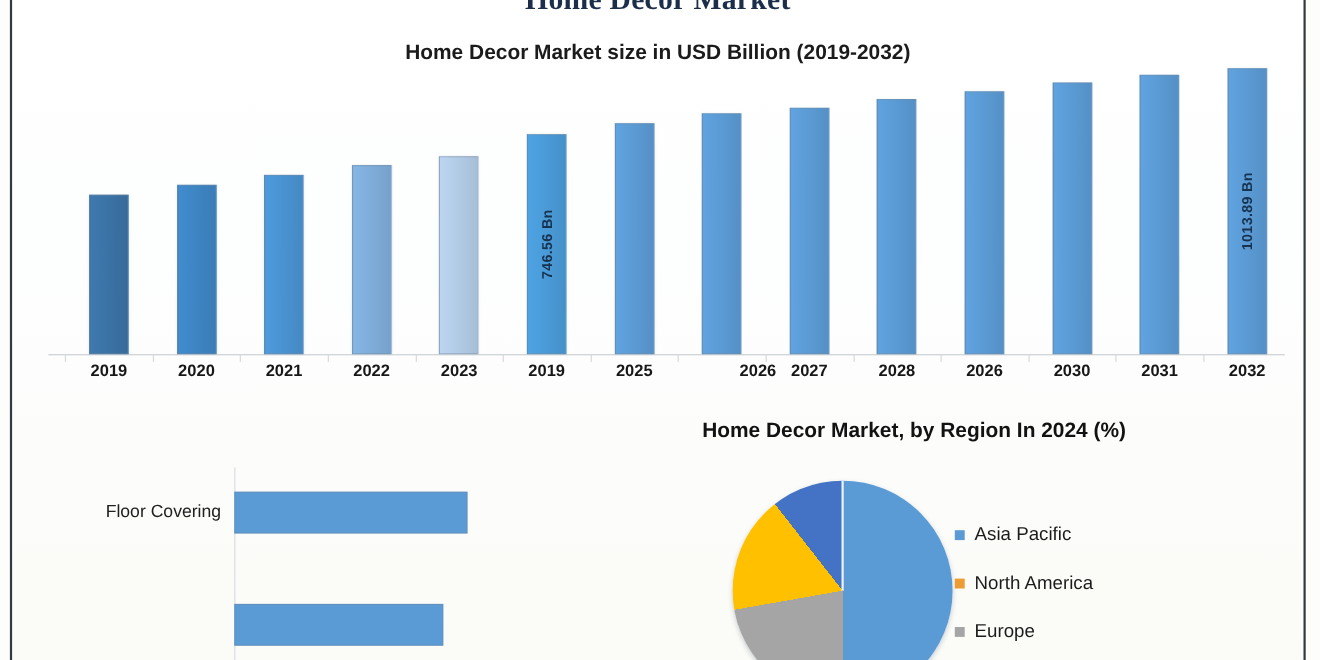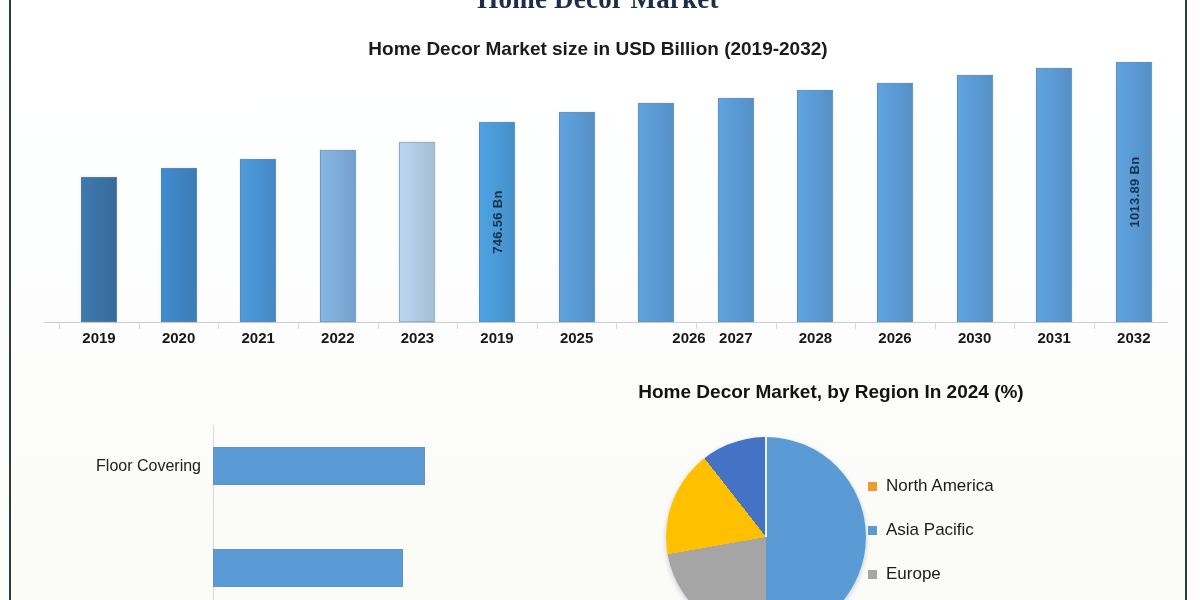--- a/index.html
+++ b/index.html
@@ -171,26 +171,26 @@
       <div class="hlabel" style="top: 102px;">Floor Covering</div>
       <div class="hbar" style="top: 194px; width: 190px;"></div>
     </div>
 
   <div id="region-chart">
     <div id="region-title">Home Decor Market, by Region In 2024 (%)</div>
     <div id="pie" style="background: conic-gradient(rgb(91, 155, 213) 0deg, rgb(91, 155, 213) 180deg, rgb(165, 165, 165) 180deg, rgb(165, 165, 165) 260deg, rgb(255, 192, 0) 260deg, rgb(255, 192, 0) 322deg, rgb(68, 114, 196) 322deg, rgb(68, 114, 196) 360deg);"></div>
     <div id="pie-divider"></div>
     <div id="legend">
         <div class="legend-row">
+          <span class="legend-swatch" style="background: rgb(91, 155, 213);"></span>
+          <span class="legend-text">Asia Pacific</span>
+        </div>
+        <div class="legend-row">
           <span class="legend-swatch" style="background: rgb(237, 155, 51);"></span>
           <span class="legend-text">North America</span>
-        </div>
-        <div class="legend-row">
-          <span class="legend-swatch" style="background: rgb(91, 155, 213);"></span>
-          <span class="legend-text">Asia Pacific</span>
         </div>
         <div class="legend-row">
           <span class="legend-swatch" style="background: rgb(165, 165, 165);"></span>
           <span class="legend-text">Europe</span>
         </div>
       </div>
   </div>
 
 </div>
 

